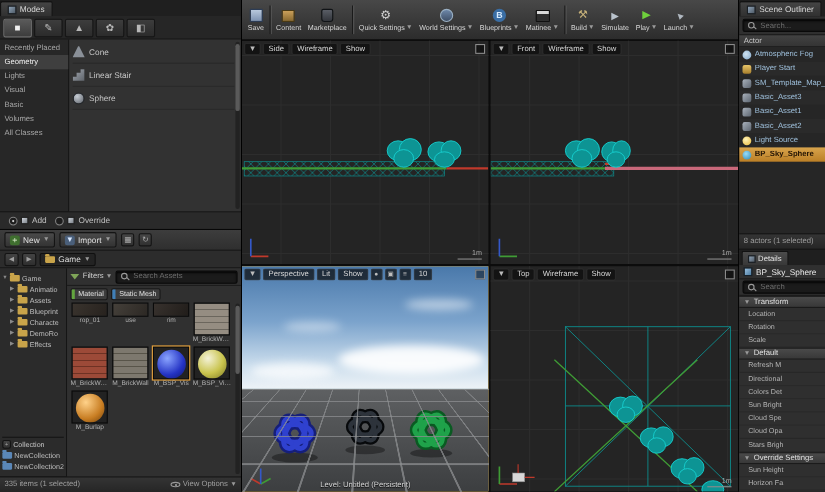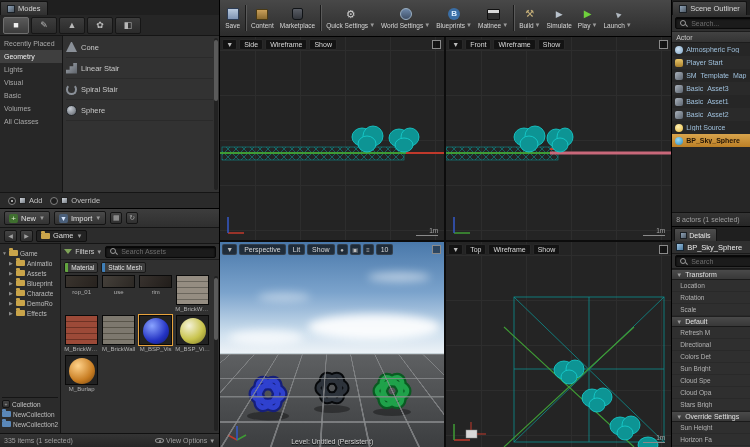--- a/index.html
+++ b/index.html
@@ -200,24 +200,20 @@
           <div class="mcat">All Classes</div>
         </div>
         <div class="mode-items">
           <div class="mitem">
               <span class="gi gi-cone"></span>
               <span>Cone</span>
             </div>
           <div class="mitem">
               <span class="gi gi-stair"></span>
               <span>Linear Stair</span>
-            </div>
-          <div class="mitem">
-              <span class="gi gi-spiral"></span>
-              <span>Spiral Stair</span>
             </div>
           <div class="mitem">
               <span class="gi gi-sphere"></span>
               <span>Sphere</span>
             </div>
           <div class="sb"></div>
         </div>
       </div>
       <div class="modes-foot">
         <span class="radio-group">

